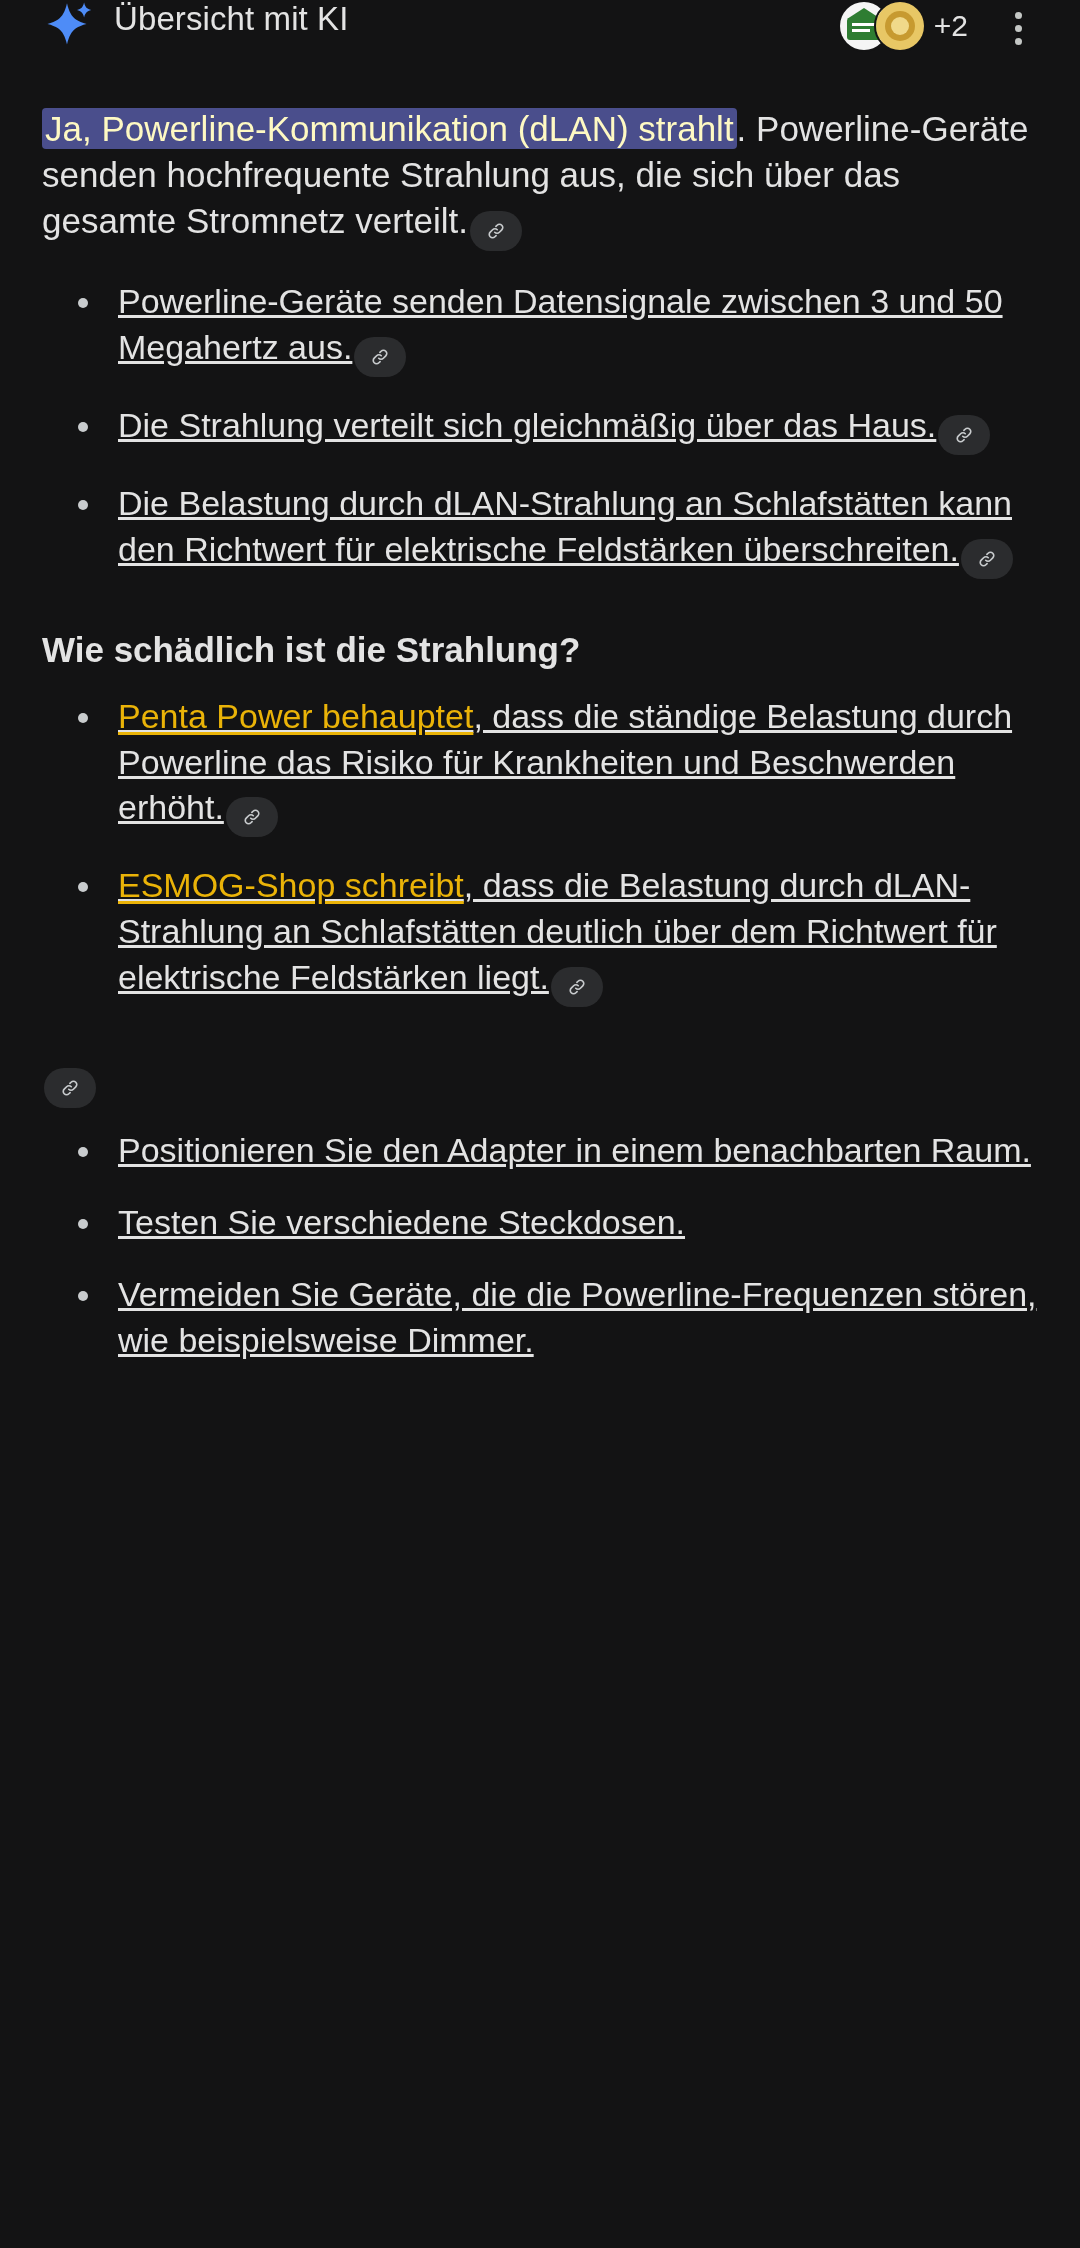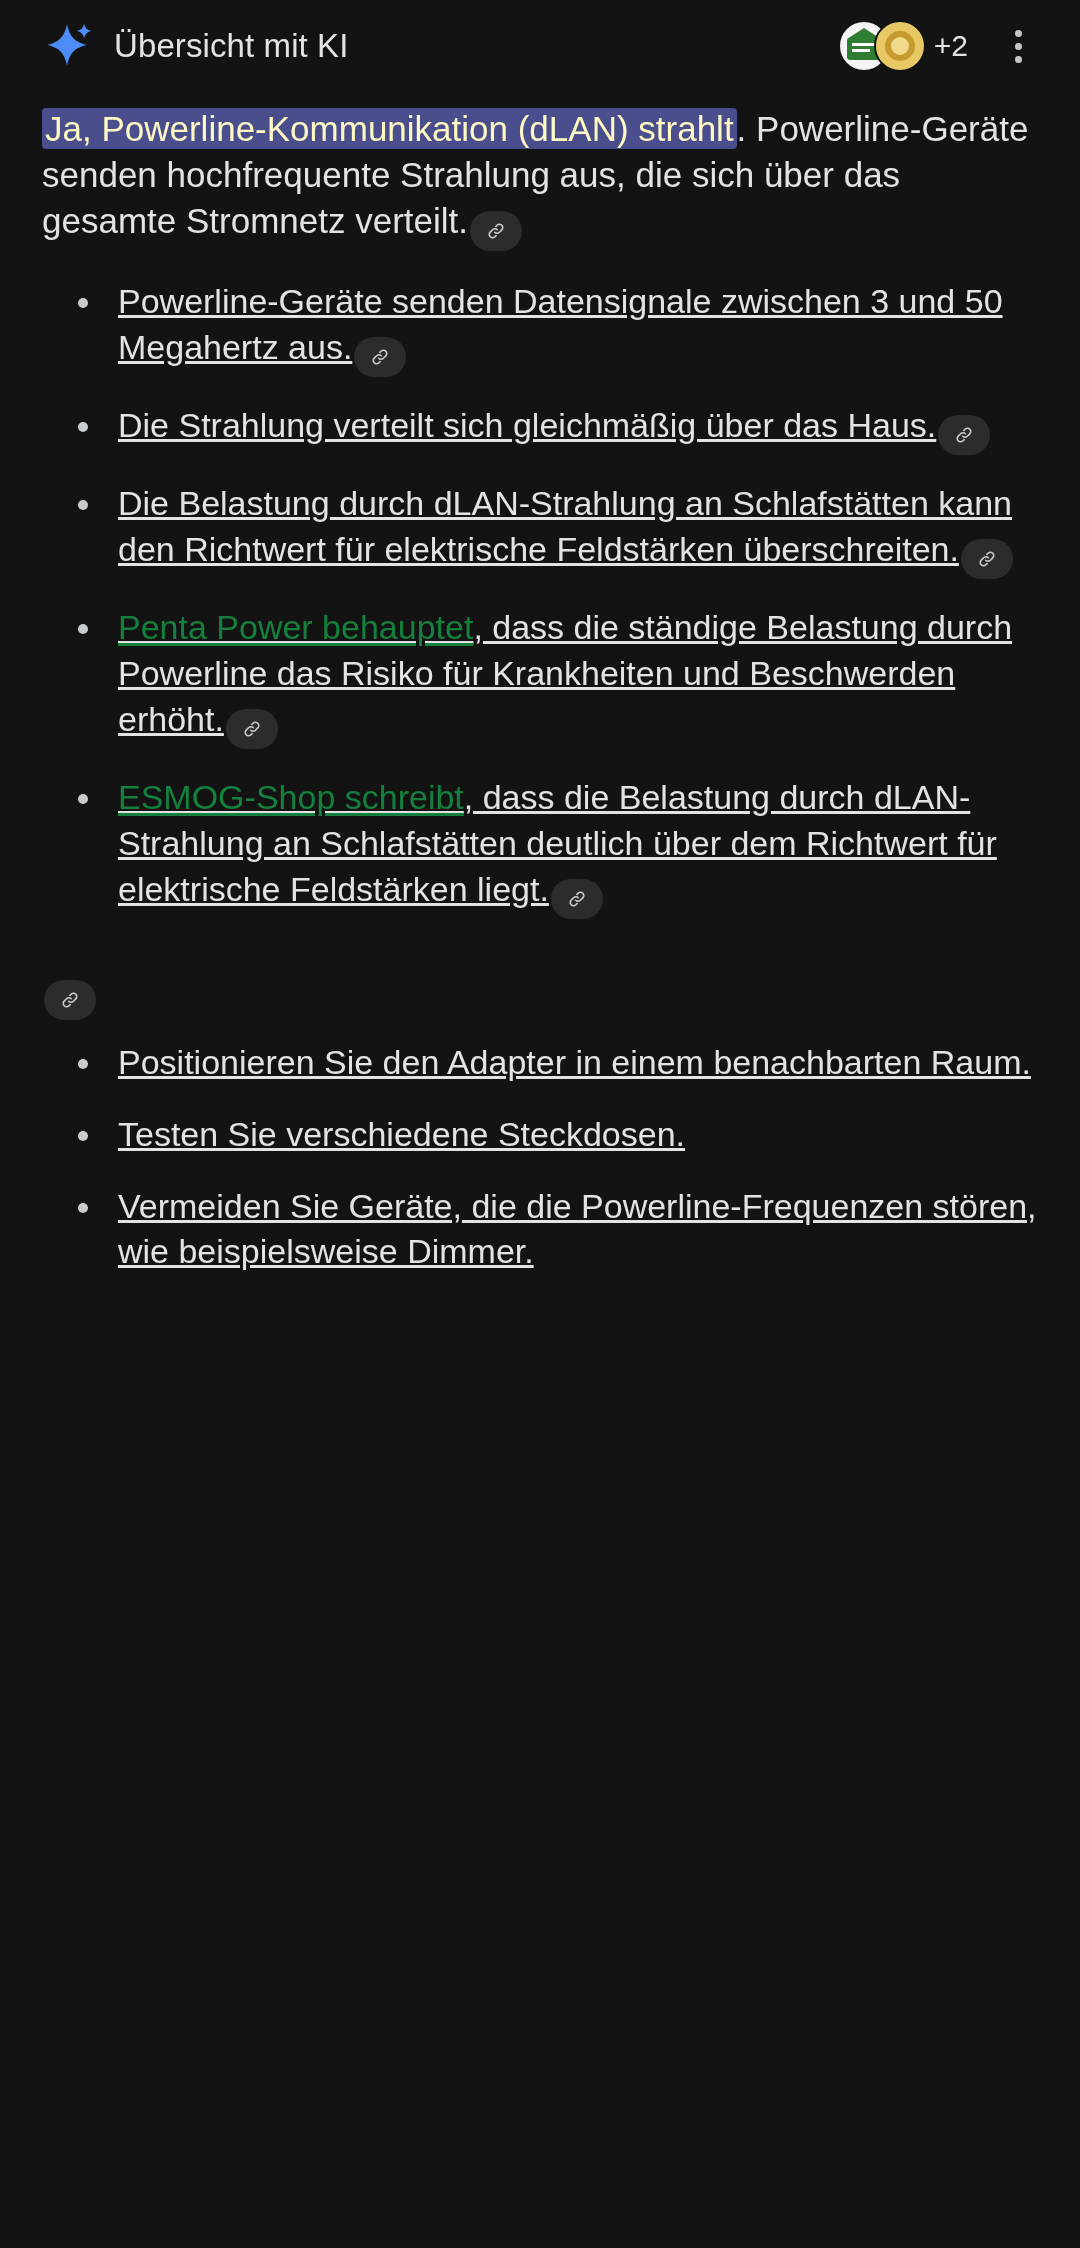--- a/index.html
+++ b/index.html
@@ -13,21 +13,21 @@
   }
   body {
     font-family: "Liberation Sans", sans-serif;
     color: #e3e3e3;
     -webkit-font-smoothing: antialiased;
   }
 
   
   .header {
     display: flex;
-    align-items: center;
+    align-items: flex-start;
     height: 92px;
     padding: 0 34px 0 42px;
   }
   .spark-icon {
     width: 50px;
     height: 50px;
     flex: 0 0 auto;
     display: block;
   }
   .header-title {
@@ -122,21 +122,21 @@
     content: "";
     position: absolute;
     left: 36px;
     top: 19px;
     width: 10px;
     height: 10px;
     border-radius: 50%;
     background: #c9ccce;
   }
   a.cite-link {
-    color: #15803d;
+    color: #eab308;
     text-decoration: underline;
     text-underline-offset: 4px;
   }
 
   
   .chip {
     display: inline-flex;
     align-items: center;
     justify-content: center;
     width: 52px;
@@ -217,20 +217,21 @@
     <li>
       <span>Die Belastung durch dLAN-Strahlung an Schlafstätten kann den Richtwert für elektrische Feldstärken überschreiten.</span><span class="chip">
           <svg viewBox="0 0 24 24" aria-hidden="true">
             <path d="M10.6 13.4a3.6 3.6 0 0 0 5.1 0l2.6-2.6a3.6 3.6 0 1 0-5.1-5.1l-1.3 1.3" fill="none" stroke="#c9ccce" stroke-width="1.8" stroke-linecap="round"></path>
             <path d="M13.4 10.6a3.6 3.6 0 0 0-5.1 0l-2.6 2.6a3.6 3.6 0 1 0 5.1 5.1l1.3-1.3" fill="none" stroke="#c9ccce" stroke-width="1.8" stroke-linecap="round"></path>
           </svg>
         </span>
     </li>
   </ul>
 
+  <h2 class="section">Wie schädlich ist die Strahlung?</h2>
   <ul class="bullets">
     <li>
       <a class="cite-link" href="#">Penta Power behauptet</a><span>, dass die ständige Belastung durch Powerline das Risiko für Krankheiten und Beschwerden erhöht.</span><span class="chip">
           <svg viewBox="0 0 24 24" aria-hidden="true">
             <path d="M10.6 13.4a3.6 3.6 0 0 0 5.1 0l2.6-2.6a3.6 3.6 0 1 0-5.1-5.1l-1.3 1.3" fill="none" stroke="#c9ccce" stroke-width="1.8" stroke-linecap="round"></path>
             <path d="M13.4 10.6a3.6 3.6 0 0 0-5.1 0l-2.6 2.6a3.6 3.6 0 1 0 5.1 5.1l1.3-1.3" fill="none" stroke="#c9ccce" stroke-width="1.8" stroke-linecap="round"></path>
           </svg>
         </span>
     </li>
     <li>

